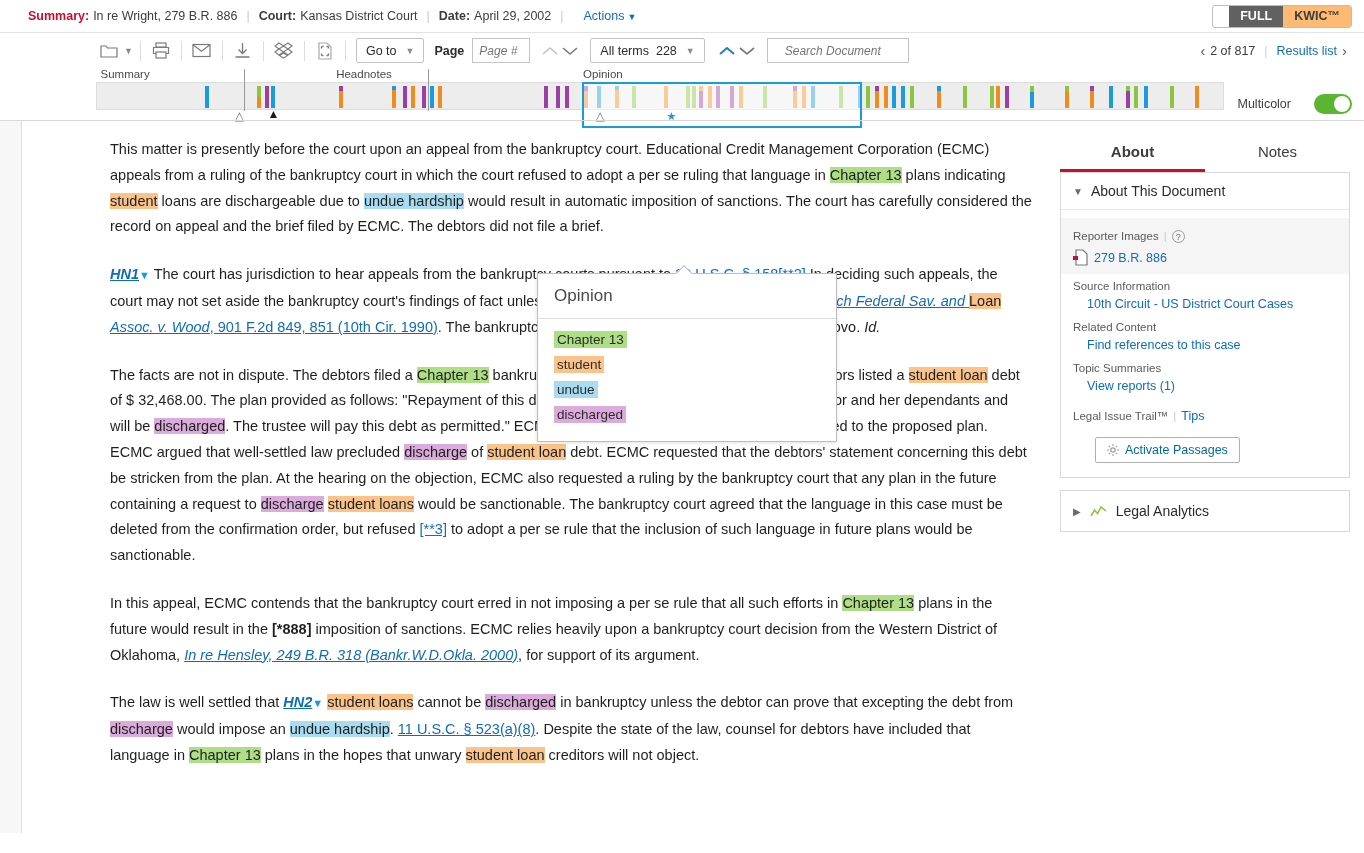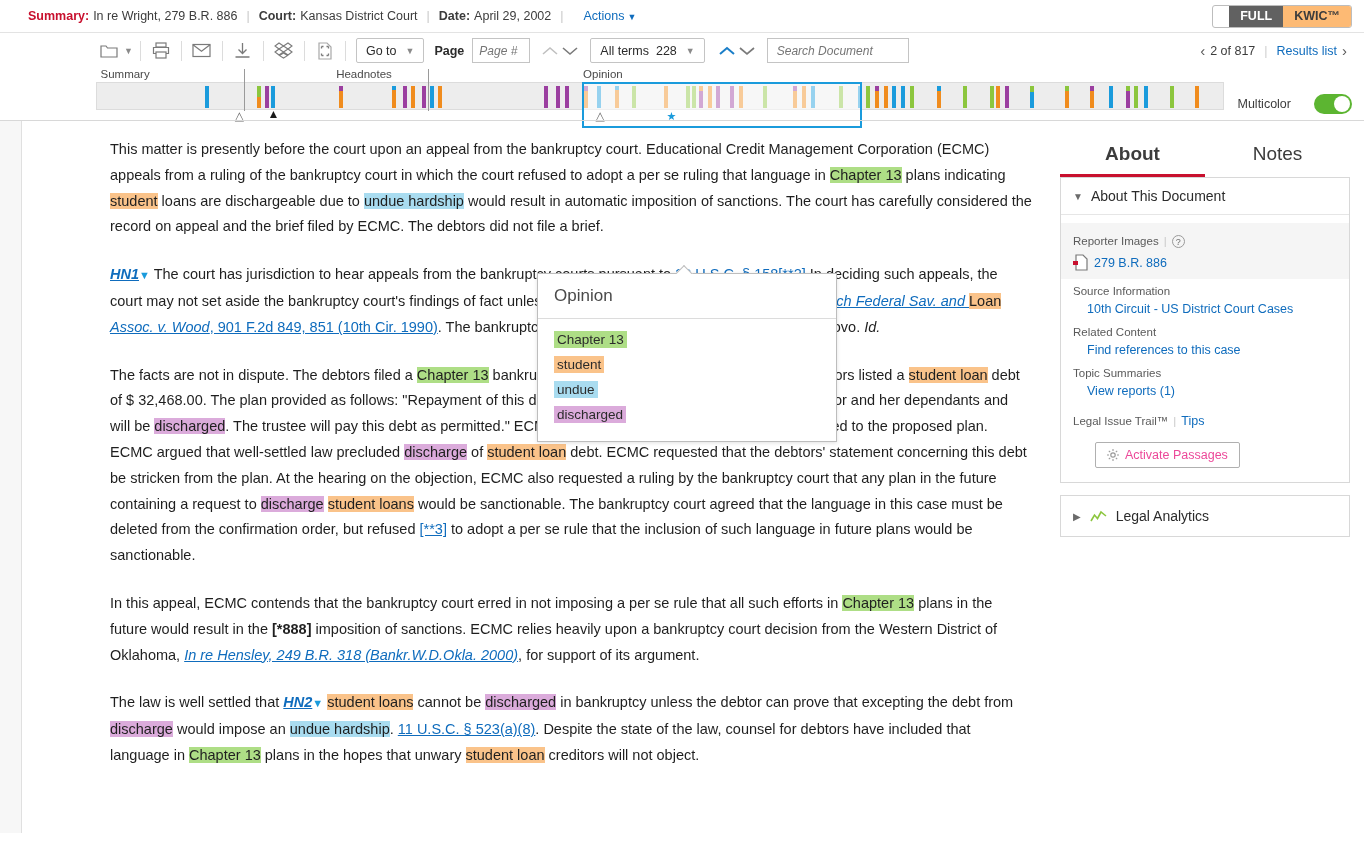--- a/index.html
+++ b/index.html
@@ -43,21 +43,21 @@
   }
   .tb-label { font-size:12.5px; color:#2b2b2b; margin:0 8px 0 10px; font-weight:bold; }
   .page-input {
     width:58px; height:25px; border:1px solid #c4c4c4; background:#fff;
     font-size:12px; color:#9a9a9a; font-style:italic; padding:0 6px;
     font-family:"Liberation Sans", sans-serif;
   }
   .chev { width:20px; height:20px; cursor:pointer; display:flex; align-items:center; justify-content:center; }
   .search-box {
     width:142px; height:25px; border:1px solid #c4c4c4; background:#fff;
-    display:flex; align-items:center; padding:0 7px; cursor:text;
+    display:flex; align-items:center; padding:0 15px; cursor:text;
   }
   .search-box input {
     border:0; outline:0; flex:1; font-size:12px; font-style:italic; color:#9a9a9a;
     font-family:"Liberation Sans", sans-serif; background:transparent;
   }
   .results-nav { margin-left:auto; display:flex; align-items:center; gap:0; font-size:12.5px; white-space:nowrap; }
   .results-nav .cnt { color:#3c3c3c; }
   .results-nav .lst { color:#0f6cbd; cursor:pointer; }
   .rn-sep { color:#cfcfcf; margin:0 9px; }
   .rn-arrow { color:#5a5a5a; cursor:pointer; font-size:15px; padding:0 5px; }
@@ -116,21 +116,21 @@
     background:#fff; border-left:1px solid #bdbdbd; border-top:1px solid #bdbdbd;
     transform:rotate(45deg);
   }
   .popup-hd { padding:12px 16px 12px; font-size:17px; color:#4a4a4a; border-bottom:1px solid #dcdcdc; }
   .popup-body { padding:8px 16px 14px; }
   .popup-term { display:inline-block; font-size:13.5px; padding:1px 3px; margin:4px 0; }
 
   
   .sidebar { width:304px; padding:14px 14px 0 0; background:#fff; }
   .tabs { display:flex; border-bottom:1px solid #d8d8d8; }
-  .tab { flex:1; text-align:center; padding:8px 0 9px; font-size:19px; cursor:pointer; color:#3c3c3c; }
+  .tab { flex:1; text-align:center; padding:8px 0 9px; font-size:15px; cursor:pointer; color:#3c3c3c; }
   .tab.active { font-weight:bold; border-bottom:3px solid #c8102e; }
   .card { border:1px solid #d8d8d8; border-top:0; }
   .card-hd {
     padding:10px 12px; font-size:14px; color:#2b2b2b;
     display:flex; align-items:center; gap:8px; border-bottom:1px solid #e6e6e6; cursor:pointer;
   }
   .chev-sm { font-size:10px; color:#6b6b6b; }
   .card-body { padding:8px 12px 14px; }
   .grp-lbl { font-size:11.5px; color:#5a5a5a; margin:6px 0 4px; }
   .shade { background:#f5f5f5; margin:0 -12px; padding:6px 12px 8px; }
@@ -138,21 +138,21 @@
   .sb-link.ind { margin-left:14px; }
   .help-i {
     display:inline-flex; align-items:center; justify-content:center;
     width:13px; height:13px; border:1px solid #9a9a9a; border-radius:50%;
     font-size:9px; color:#6b6b6b; cursor:pointer; vertical-align:middle;
   }
   .pipe { color:#c9c9c9; margin:0 5px; }
   .rep-row { display:flex; align-items:center; gap:6px; margin-top:6px; }
   .act-btn {
     margin:10px 0 0 22px; border:1px solid #b0b0b0; background:#fff; border-radius:2px;
-    padding:5px 11px; font-size:12.5px; color:#ec4899; cursor:pointer;
+    padding:5px 11px; font-size:12.5px; color:#0369a1; cursor:pointer;
     display:inline-flex; align-items:center; gap:6px;
     font-family:"Liberation Sans", sans-serif;
   }
   .analytics {
     margin-top:12px; border:1px solid #d8d8d8; padding:12px 12px;
     display:flex; align-items:center; gap:9px; font-size:14px; cursor:pointer;
   }
 </style>
 </head>
 <body>

